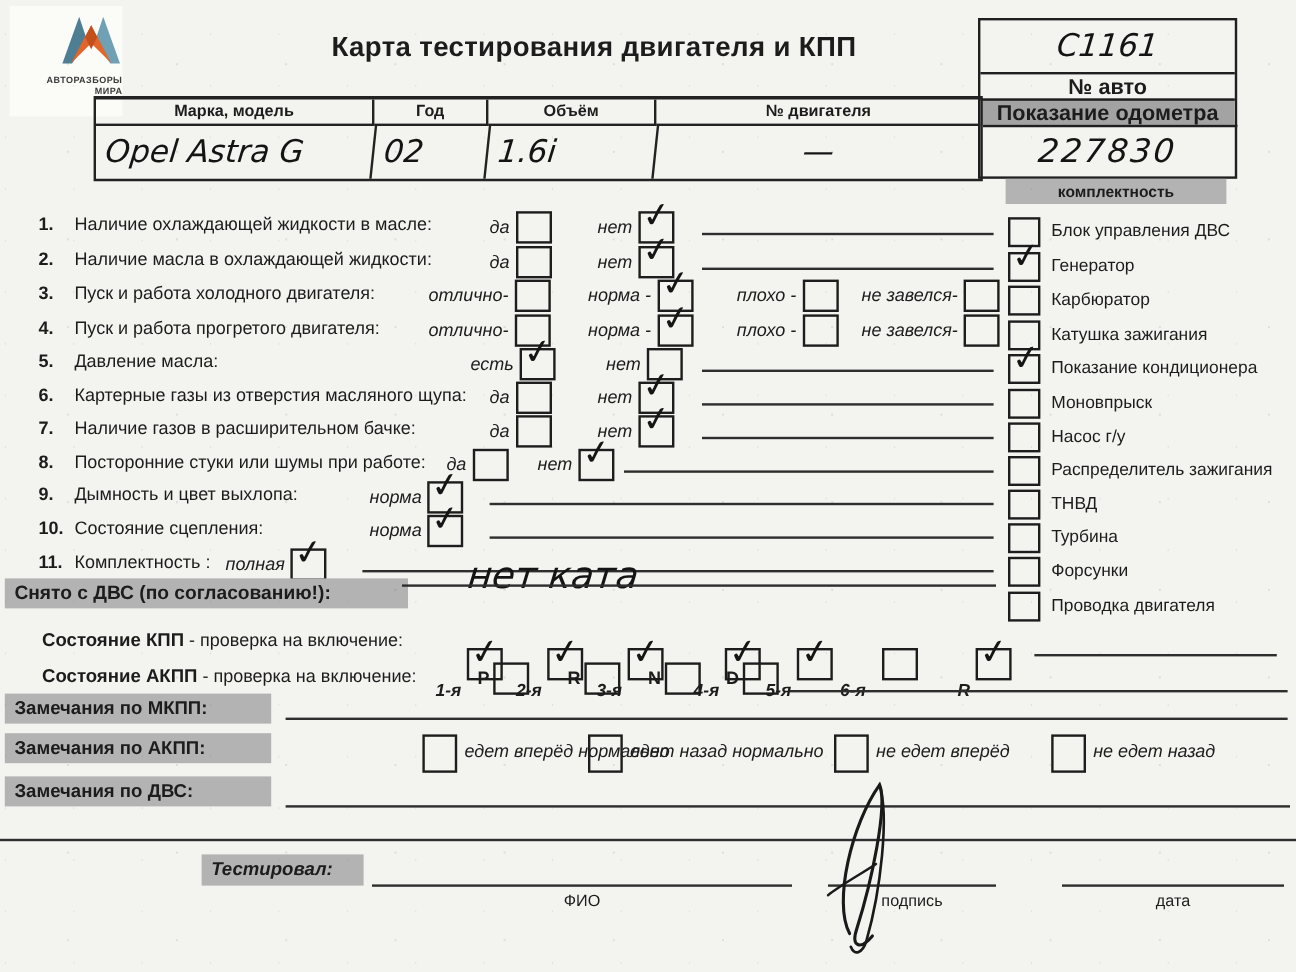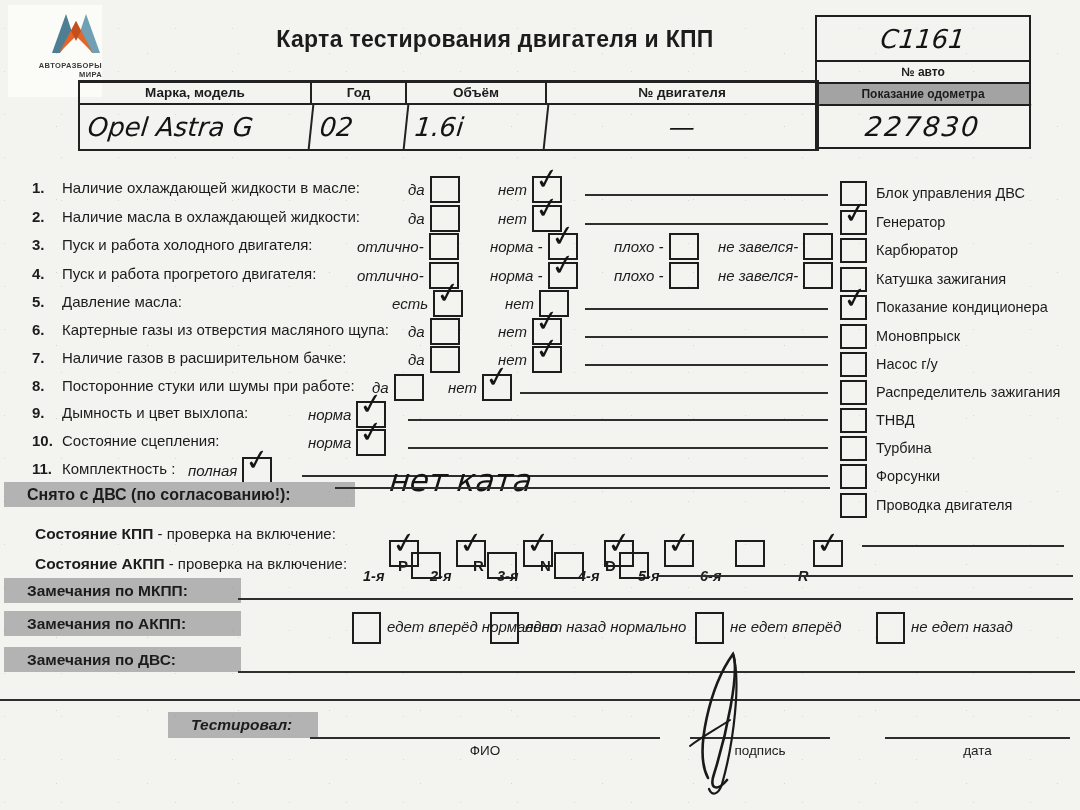--- a/index.html
+++ b/index.html
@@ -16,21 +16,21 @@
 
   
   .title{left:150px;top:26px;width:690px;text-align:center;font-size:23px;font-weight:bold;letter-spacing:.3px;}
 
   
   .info{left:815px;top:15px;width:212px;border:2px solid #1f1f1f;background:transparent;}
   .info-row{border-top:2px solid #1f1f1f;}
   .info-row:first-child{border-top:none;}
   .hand{font-family:"DejaVu Sans",sans-serif;font-style:italic;color:#141414;transform:skewX(-6deg);}
   .info-code{height:43px;display:flex;align-items:center;justify-content:center;font-size:26px;}
-  .info-cap{height:20px;display:flex;align-items:center;justify-content:center;font-size:12px;font-weight:bold;}
+  .info-cap{height:20px;display:flex;align-items:center;justify-content:center;font-size:18px;font-weight:bold;}
   .shade{background:#a3a3a3;}
   .info-odo{height:41px;display:flex;align-items:center;justify-content:center;font-size:27px;letter-spacing:2px;}
 
   
   .vt{left:78px;top:80px;width:737px;display:grid;grid-template-columns:232px 95px 140px 270px;
       border:2px solid #222;border-top:3px solid #222;}
   .vt-h{font-size:13.5px;font-weight:bold;text-align:center;height:20px;line-height:20px;
         border-right:2px solid #222;border-bottom:2px solid #222;}
   .vt-h.last,.vt-c.last{border-right:none;}
   .vt-c{height:44px;border-right:2px solid #222;display:flex;align-items:center;padding-left:8px;font-size:26px;}
@@ -48,21 +48,21 @@
   .bline{position:absolute;height:2px;background:#2e2e2e;top:18px;}
 
   
   .eq-head{left:838px;top:149px;width:184px;height:21px;display:flex;align-items:center;justify-content:center;
            font-size:13px;font-weight:bold;}
   .eq-row{position:absolute;left:840px;display:flex;align-items:center;gap:9px;height:24px;}
   .eq-row .box{width:23px;height:21px;}
   .eq-lbl{font-size:14.5px;white-space:nowrap;}
 
   
-  .bar{background:#b3b3b3;display:flex;align-items:center;padding-left:23px;font-weight:bold;}
+  .bar{background:#b3b3b3;display:flex;align-items:center;padding-left:8px;font-weight:bold;}
 
   .removed-bar{left:4px;top:482px;width:328px;height:25px;font-size:16px;}
   .removed-hand{left:390px;top:462px;font-size:31px;}
   .gb-label{font-size:15px;white-space:nowrap;}
   .gb-label b{font-size:15.5px;}
   .gear{position:absolute;display:flex;align-items:center;gap:5px;top:0;}
   .glbl{font-style:italic;font-size:14.5px;font-weight:bold;white-space:nowrap;margin-top:46px;}
   .mlbl{font-size:15px;font-weight:bold;}
   .rem-bar{left:4px;width:214px;height:25px;font-size:15.5px;}
   .ropt{position:absolute;top:2px;display:flex;align-items:flex-start;gap:6px;}
@@ -305,20 +305,21 @@
     <span class="itm">Комплектность :</span>
     <span class="opt" style="left:188px">
         <span class="olbl">полная</span>
         <span class="box">
           <span class="tick">✓</span>
         </span>
       </span>
     <span class="bline" style="left:302px;width:526px"></span>
   </div>
 
+  <div class="abs eq-head bar" style="justify-content:center;padding-left:0;">комплектность</div>
   <div class="eq-row" style="top:181px">
       <span class="box">
         <span class="tick"></span>
       </span>
       <span class="eq-lbl">Блок управления ДВС</span>
     </div>
   <div class="eq-row" style="top:210px">
       <span class="box">
         <span class="tick">✓</span>
       </span>

